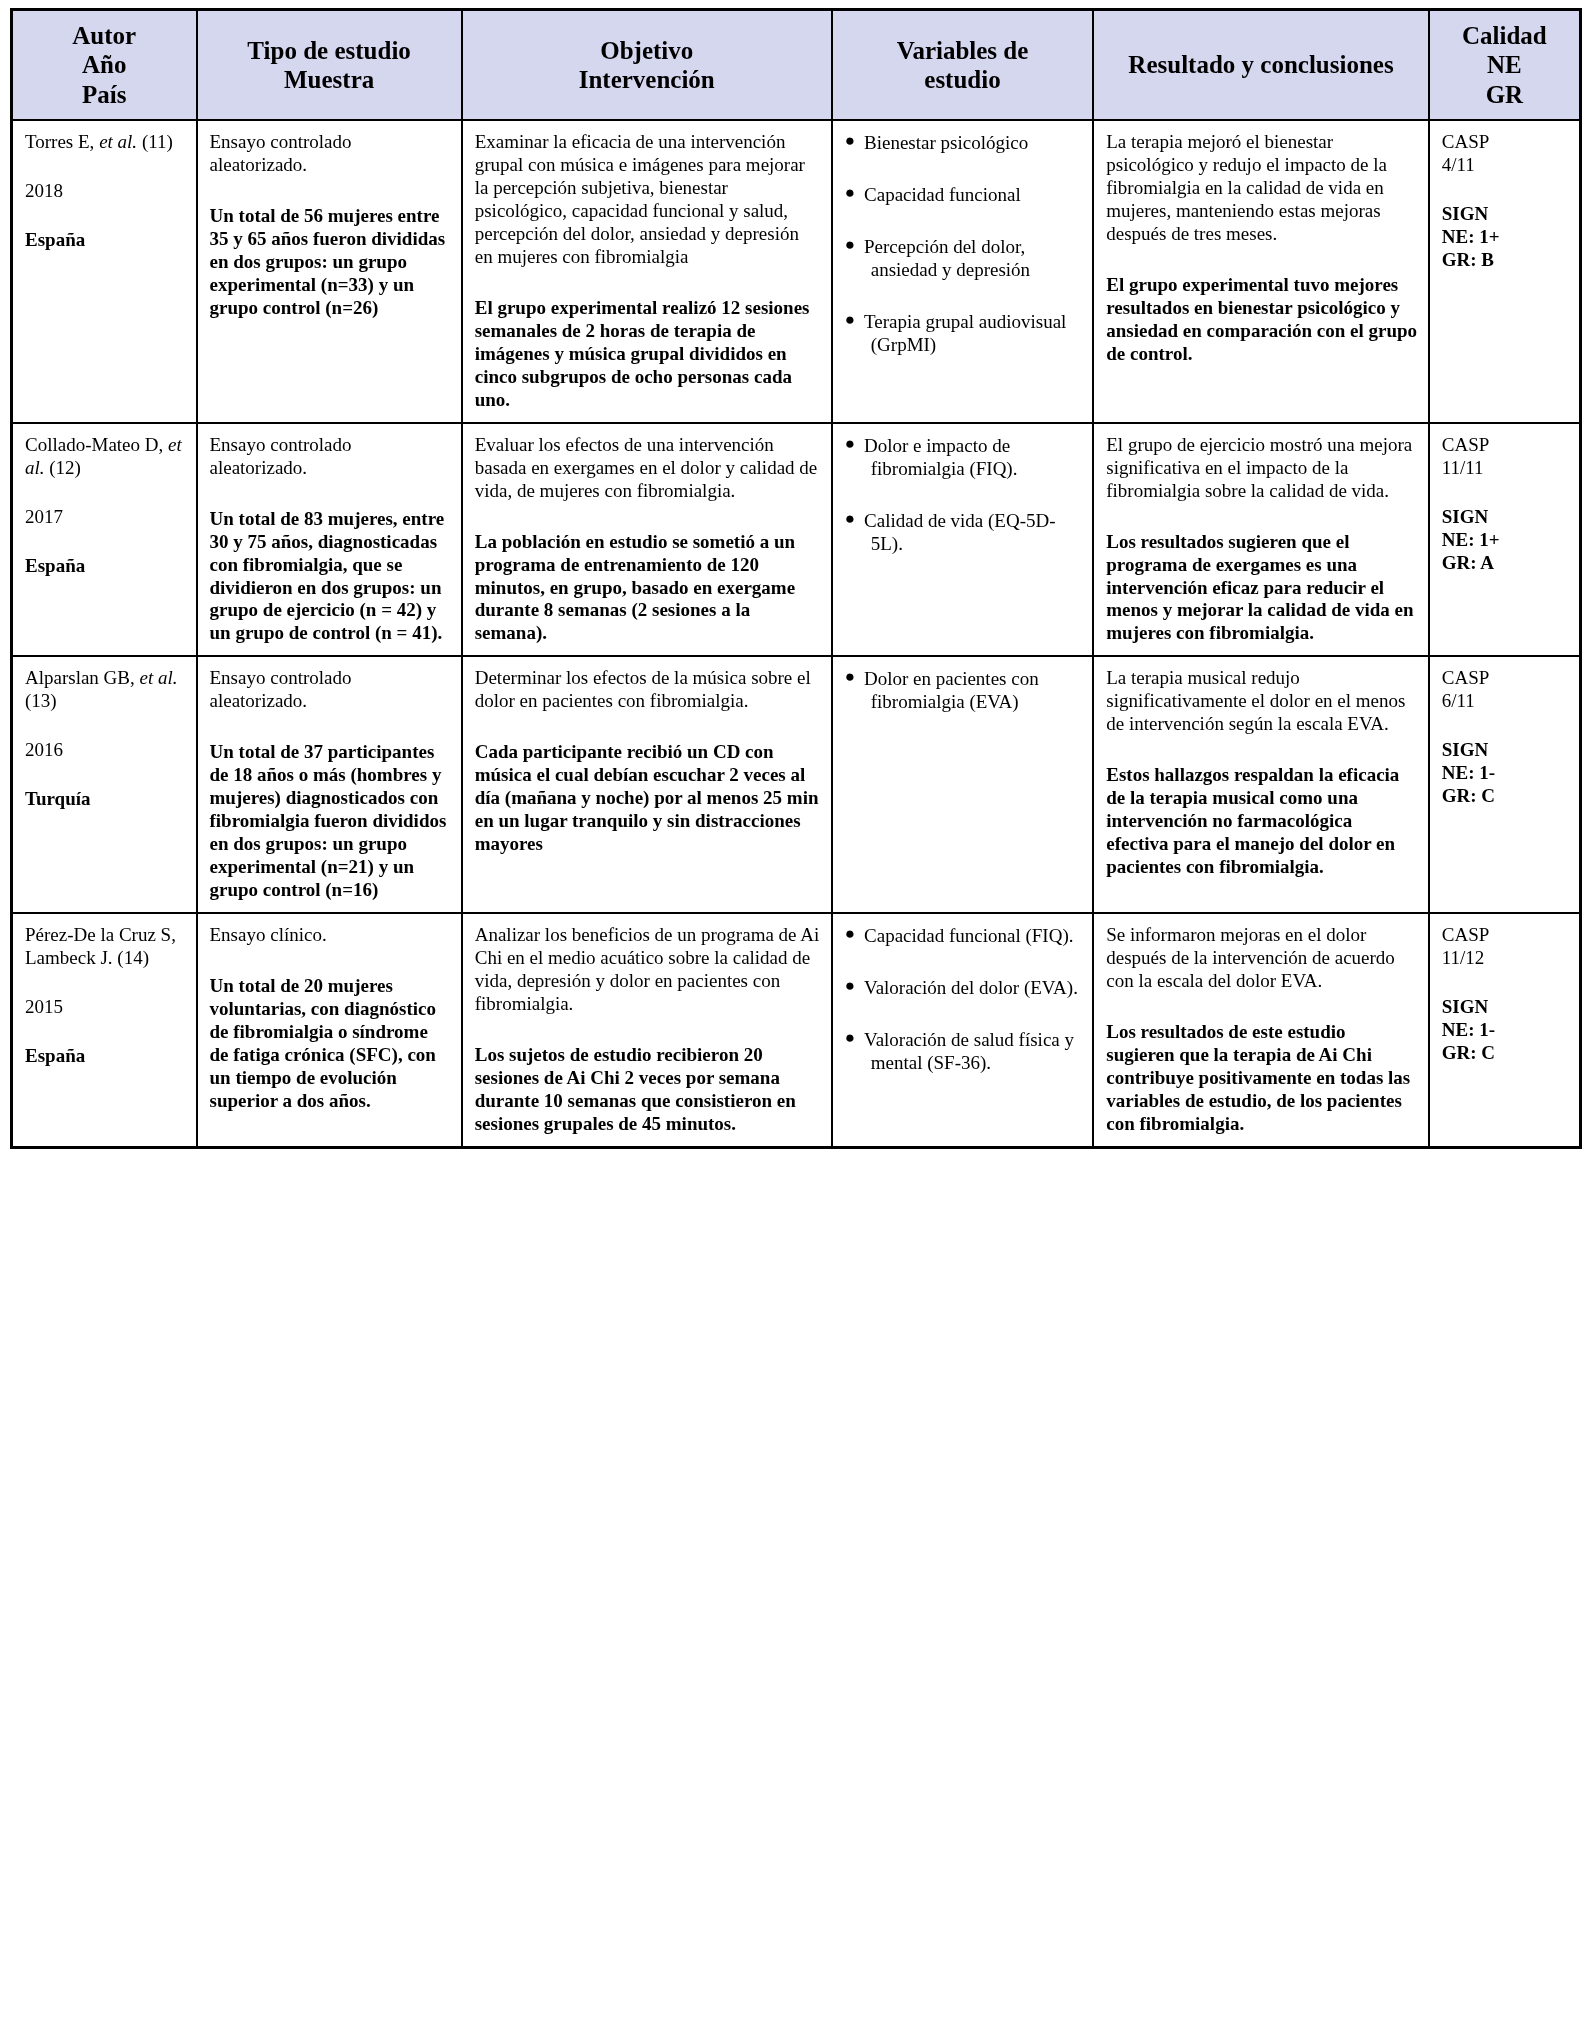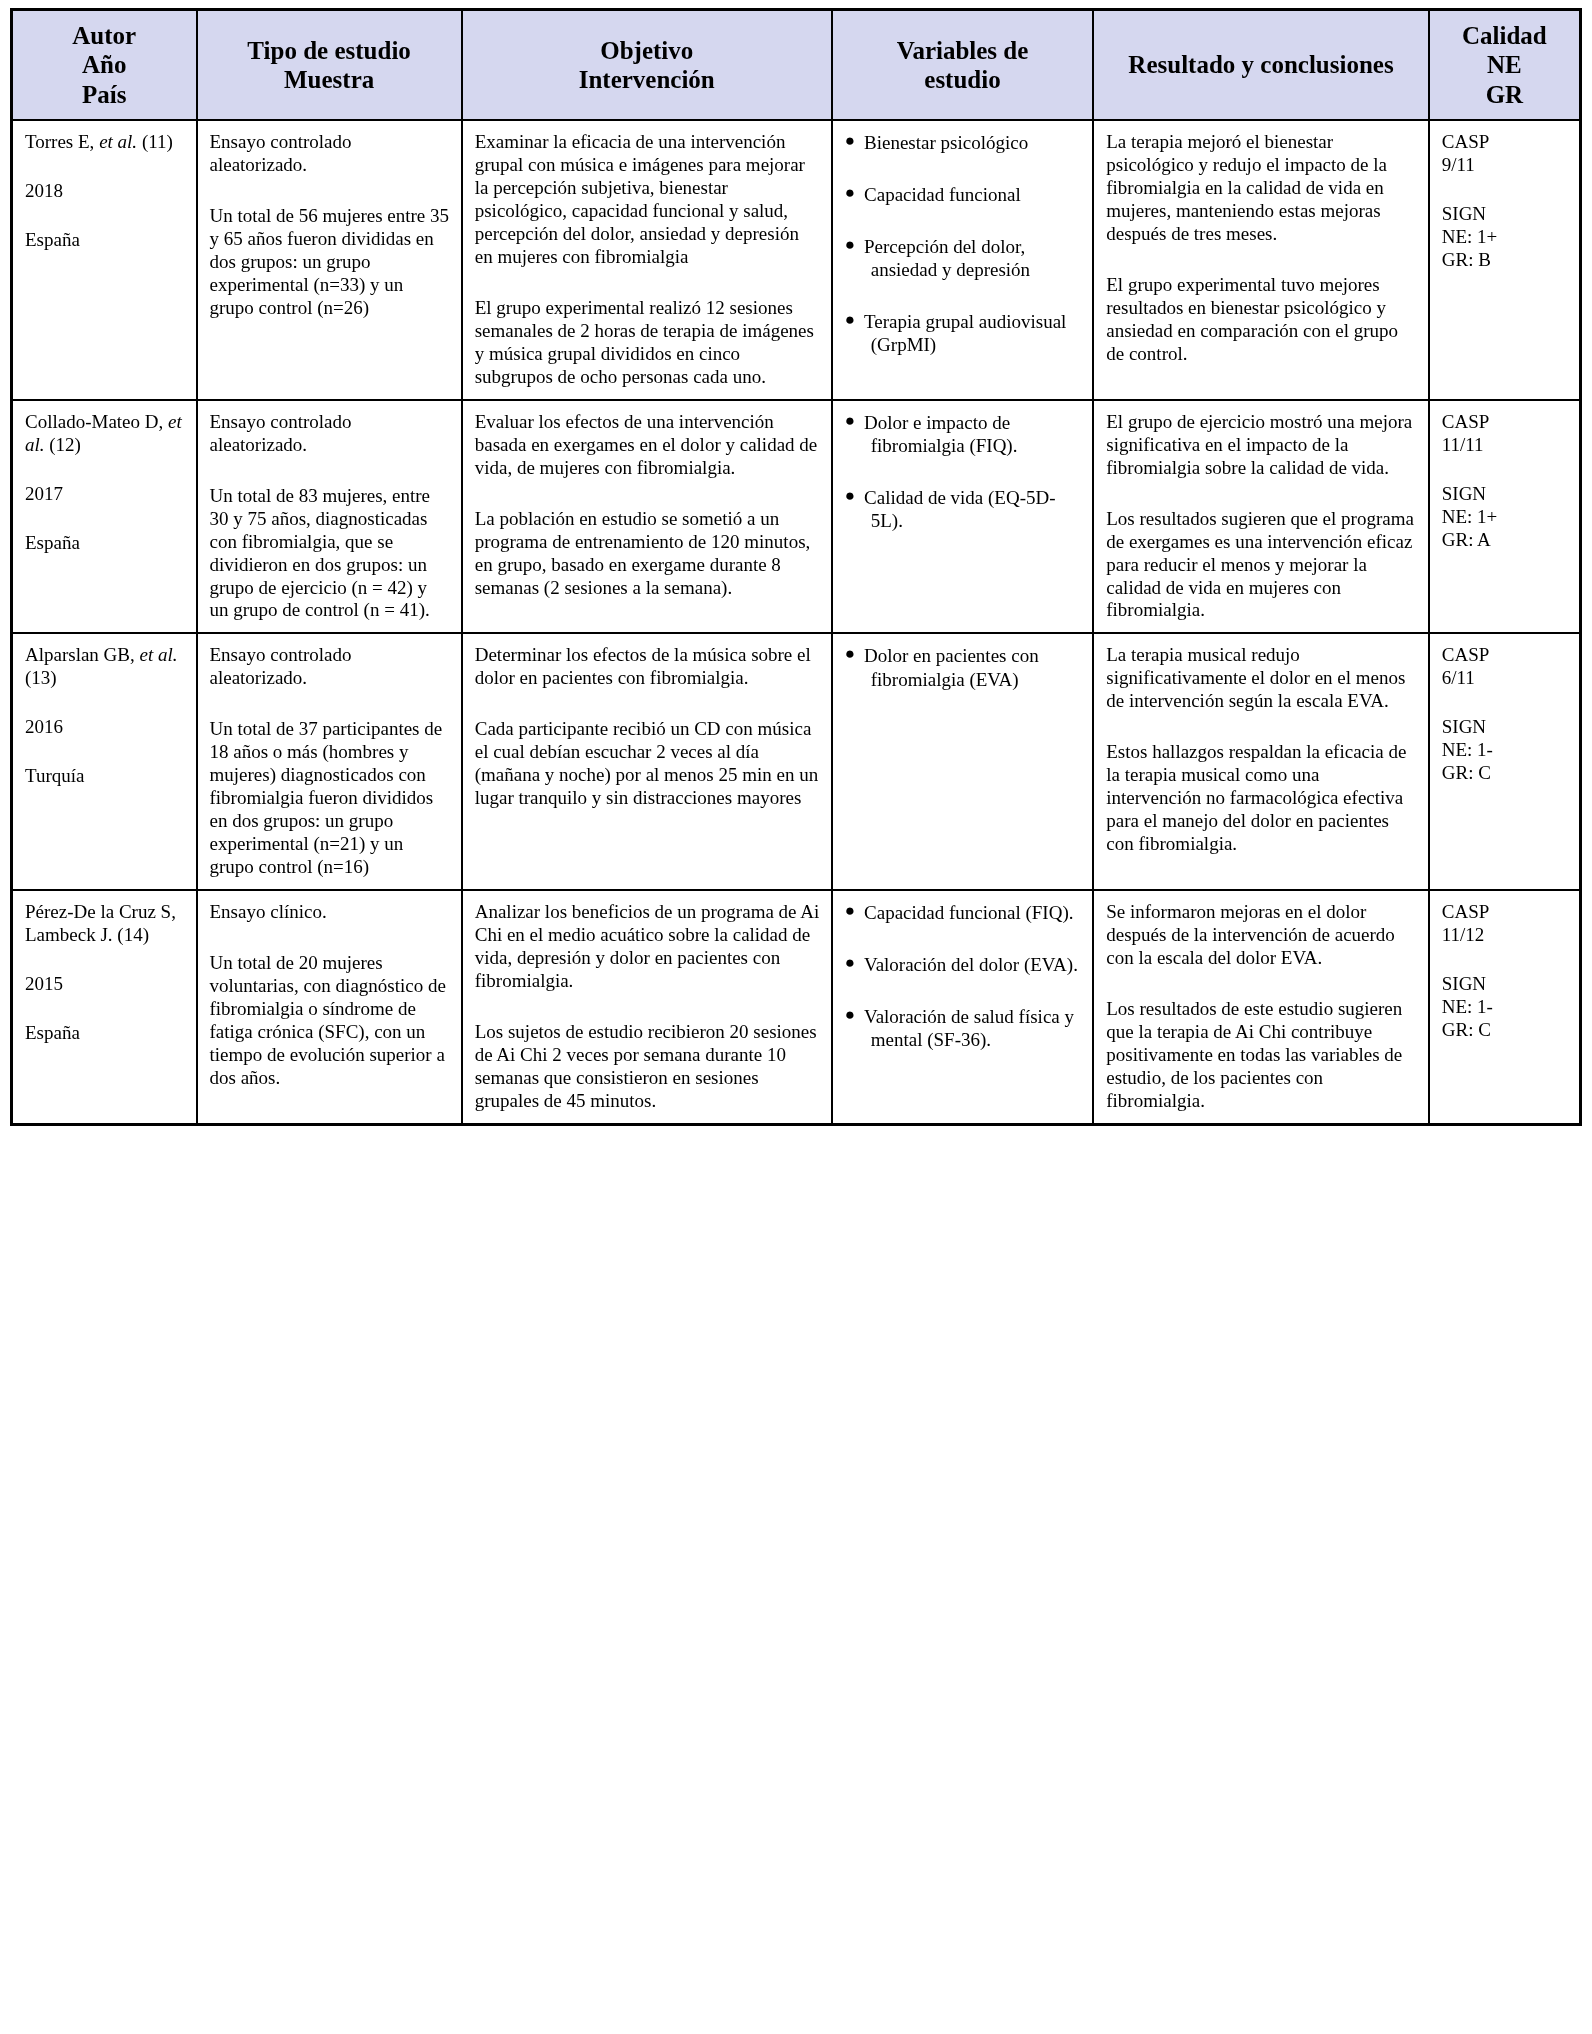--- a/index.html
+++ b/index.html
@@ -49,21 +49,21 @@
   col.c-type    { width: 215px; }
   col.c-obj     { width: 300px; }
   col.c-vars    { width: 212px; }
   col.c-result  { width: 272px; }
   col.c-quality { width: 123px; }
 
   .hdr-line { display: block; }
   .para {
     margin: 0 0 28px 0;
   }
-  .para:last-child { margin-bottom: 0; }
+  .para:last-child { margin-bottom: 0; font-weight: bold; }
 
   .bullet {
     margin: 0 0 28px 0;
     padding-left: 26px;
     text-indent: -26px;
   }
   .bullet:last-child { margin-bottom: 0; }
   .bullet::before {
     content: "\25CF";
     font-size: 17px;
@@ -137,21 +137,21 @@
           <p class="bullet">Bienestar psicológico</p>
           <p class="bullet">Capacidad funcional</p>
           <p class="bullet">Percepción del dolor, ansiedad y depresión</p>
           <p class="bullet">Terapia grupal audiovisual (GrpMI)</p>
         </td>
         <td>
           <p class="para">La terapia mejoró el bienestar psicológico y redujo el impacto de la fibromialgia en la calidad de vida en mujeres, manteniendo estas mejoras después de tres meses.</p>
           <p class="para">El grupo experimental tuvo mejores resultados en bienestar psicológico y ansiedad en comparación con el grupo de control.</p>
         </td>
         <td class="quality">
-          <p class="para"><span>CASP</span><br><span>9/11</span></p>
+          <p class="para"><span>CASP</span><br><span>4/11</span></p>
           <p class="para"><span>SIGN</span><br><span>NE: 1+</span><br><span>GR: B</span></p>
         </td>
       </tr>
 
       <tr>
         <td class="author">
           <p class="para"><span>Collado-Mateo D,</span> <em class="ital">et al.</em><span> (12)</span></p>
           <p class="para">2017</p>
           <p class="para">España</p>
         </td>

